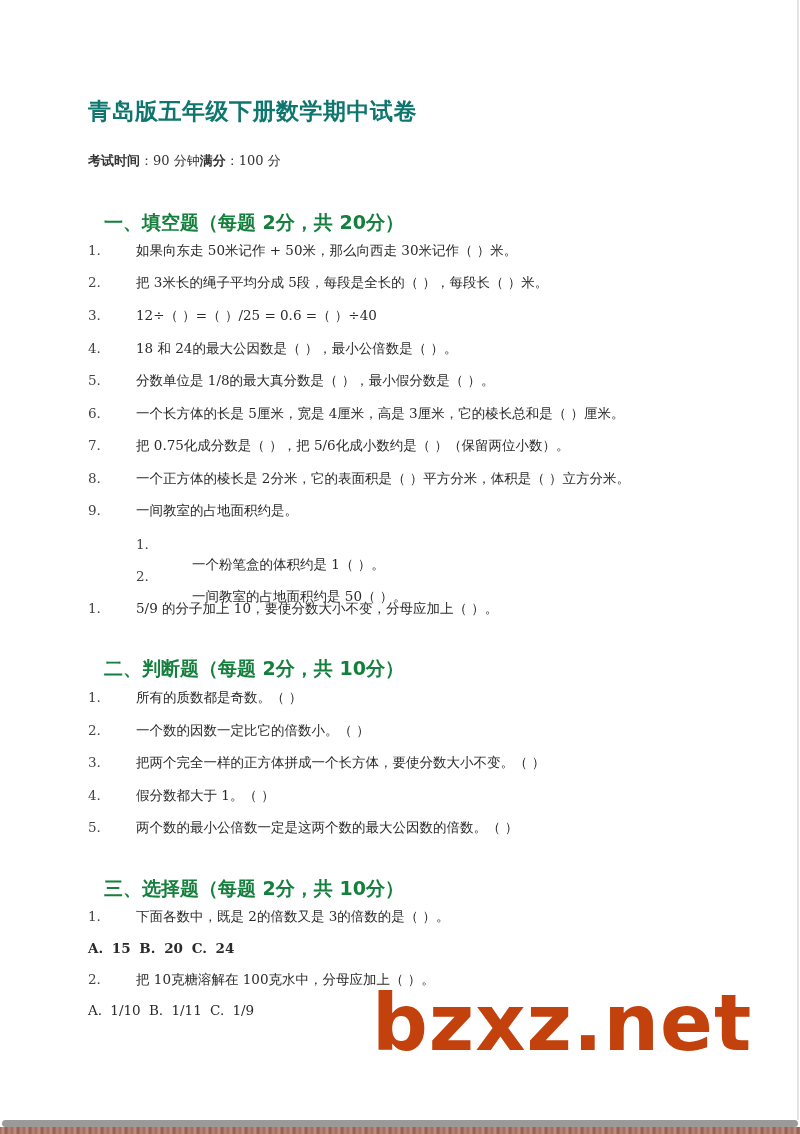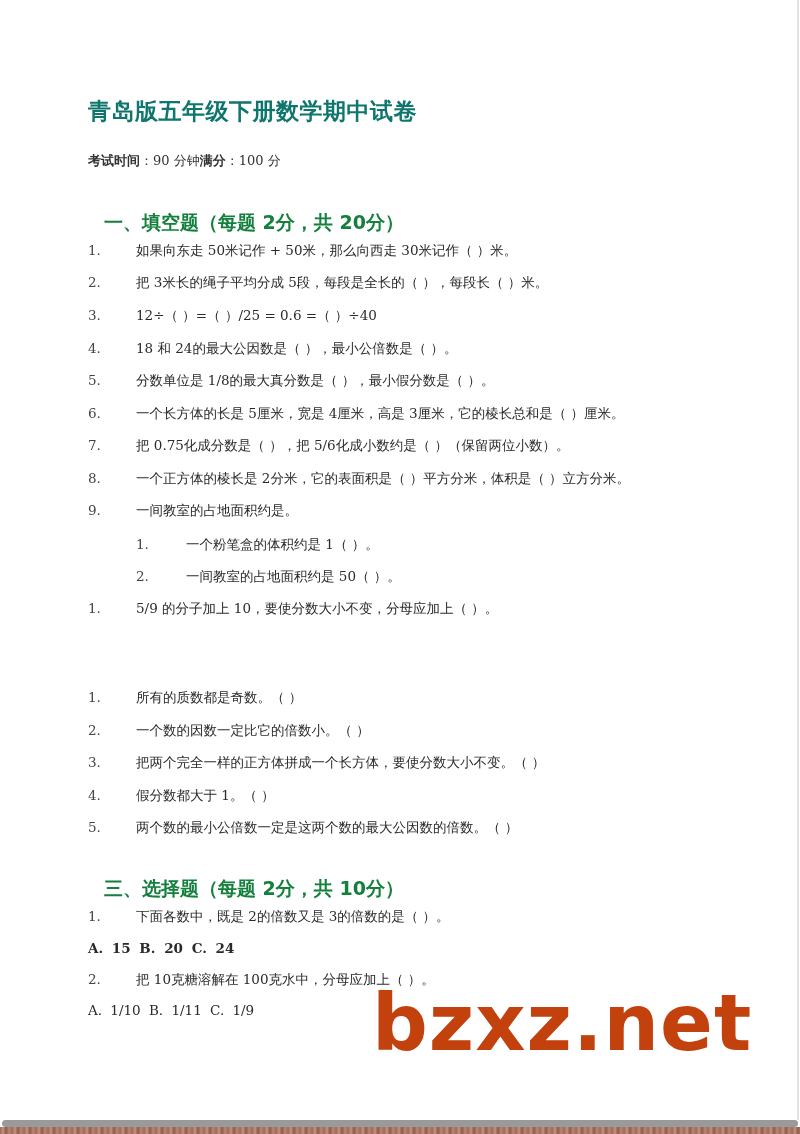--- a/index.html
+++ b/index.html
@@ -70,21 +70,21 @@
       left: 0;
       top: 0;
       color: #444444;
     }
     .row .txt {
       position: absolute;
       left: 48px;
       top: 0;
     }
     .row.sub .num { left: 48px; }
-    .row.sub .txt { left: 98px; }
+    .row.sub .txt { left: 104px; margin-top: 20px; }
     .options {
       position: absolute;
       left: 88px;
       font-size: 13.5px;
       color: #2a2a2a;
       white-space: nowrap;
       line-height: 20px;
       word-spacing: 4px;
     }
     .watermark {
@@ -171,20 +171,21 @@
   </div>
   <div class="row sub" style="top:566px;">
     <span class="num">2.</span>
     <span class="txt">一间教室的占地面积约是 50（ ）。</span>
   </div>
   <div class="row" style="top:598px;">
     <span class="num">1.</span>
     <span class="txt">5/9 的分子加上 10，要使分数大小不变，分母应加上（ ）。</span>
   </div>
 
+  <h2 class="section-title" style="top:640px;">二、判断题（每题 2分，共 10分）</h2>
 
   <div class="row" style="top:687px;">
     <span class="num">1.</span>
     <span class="txt">所有的质数都是奇数。（ ）</span>
   </div>
   <div class="row" style="top:720px;">
     <span class="num">2.</span>
     <span class="txt">一个数的因数一定比它的倍数小。（ ）</span>
   </div>
   <div class="row" style="top:752px;">

